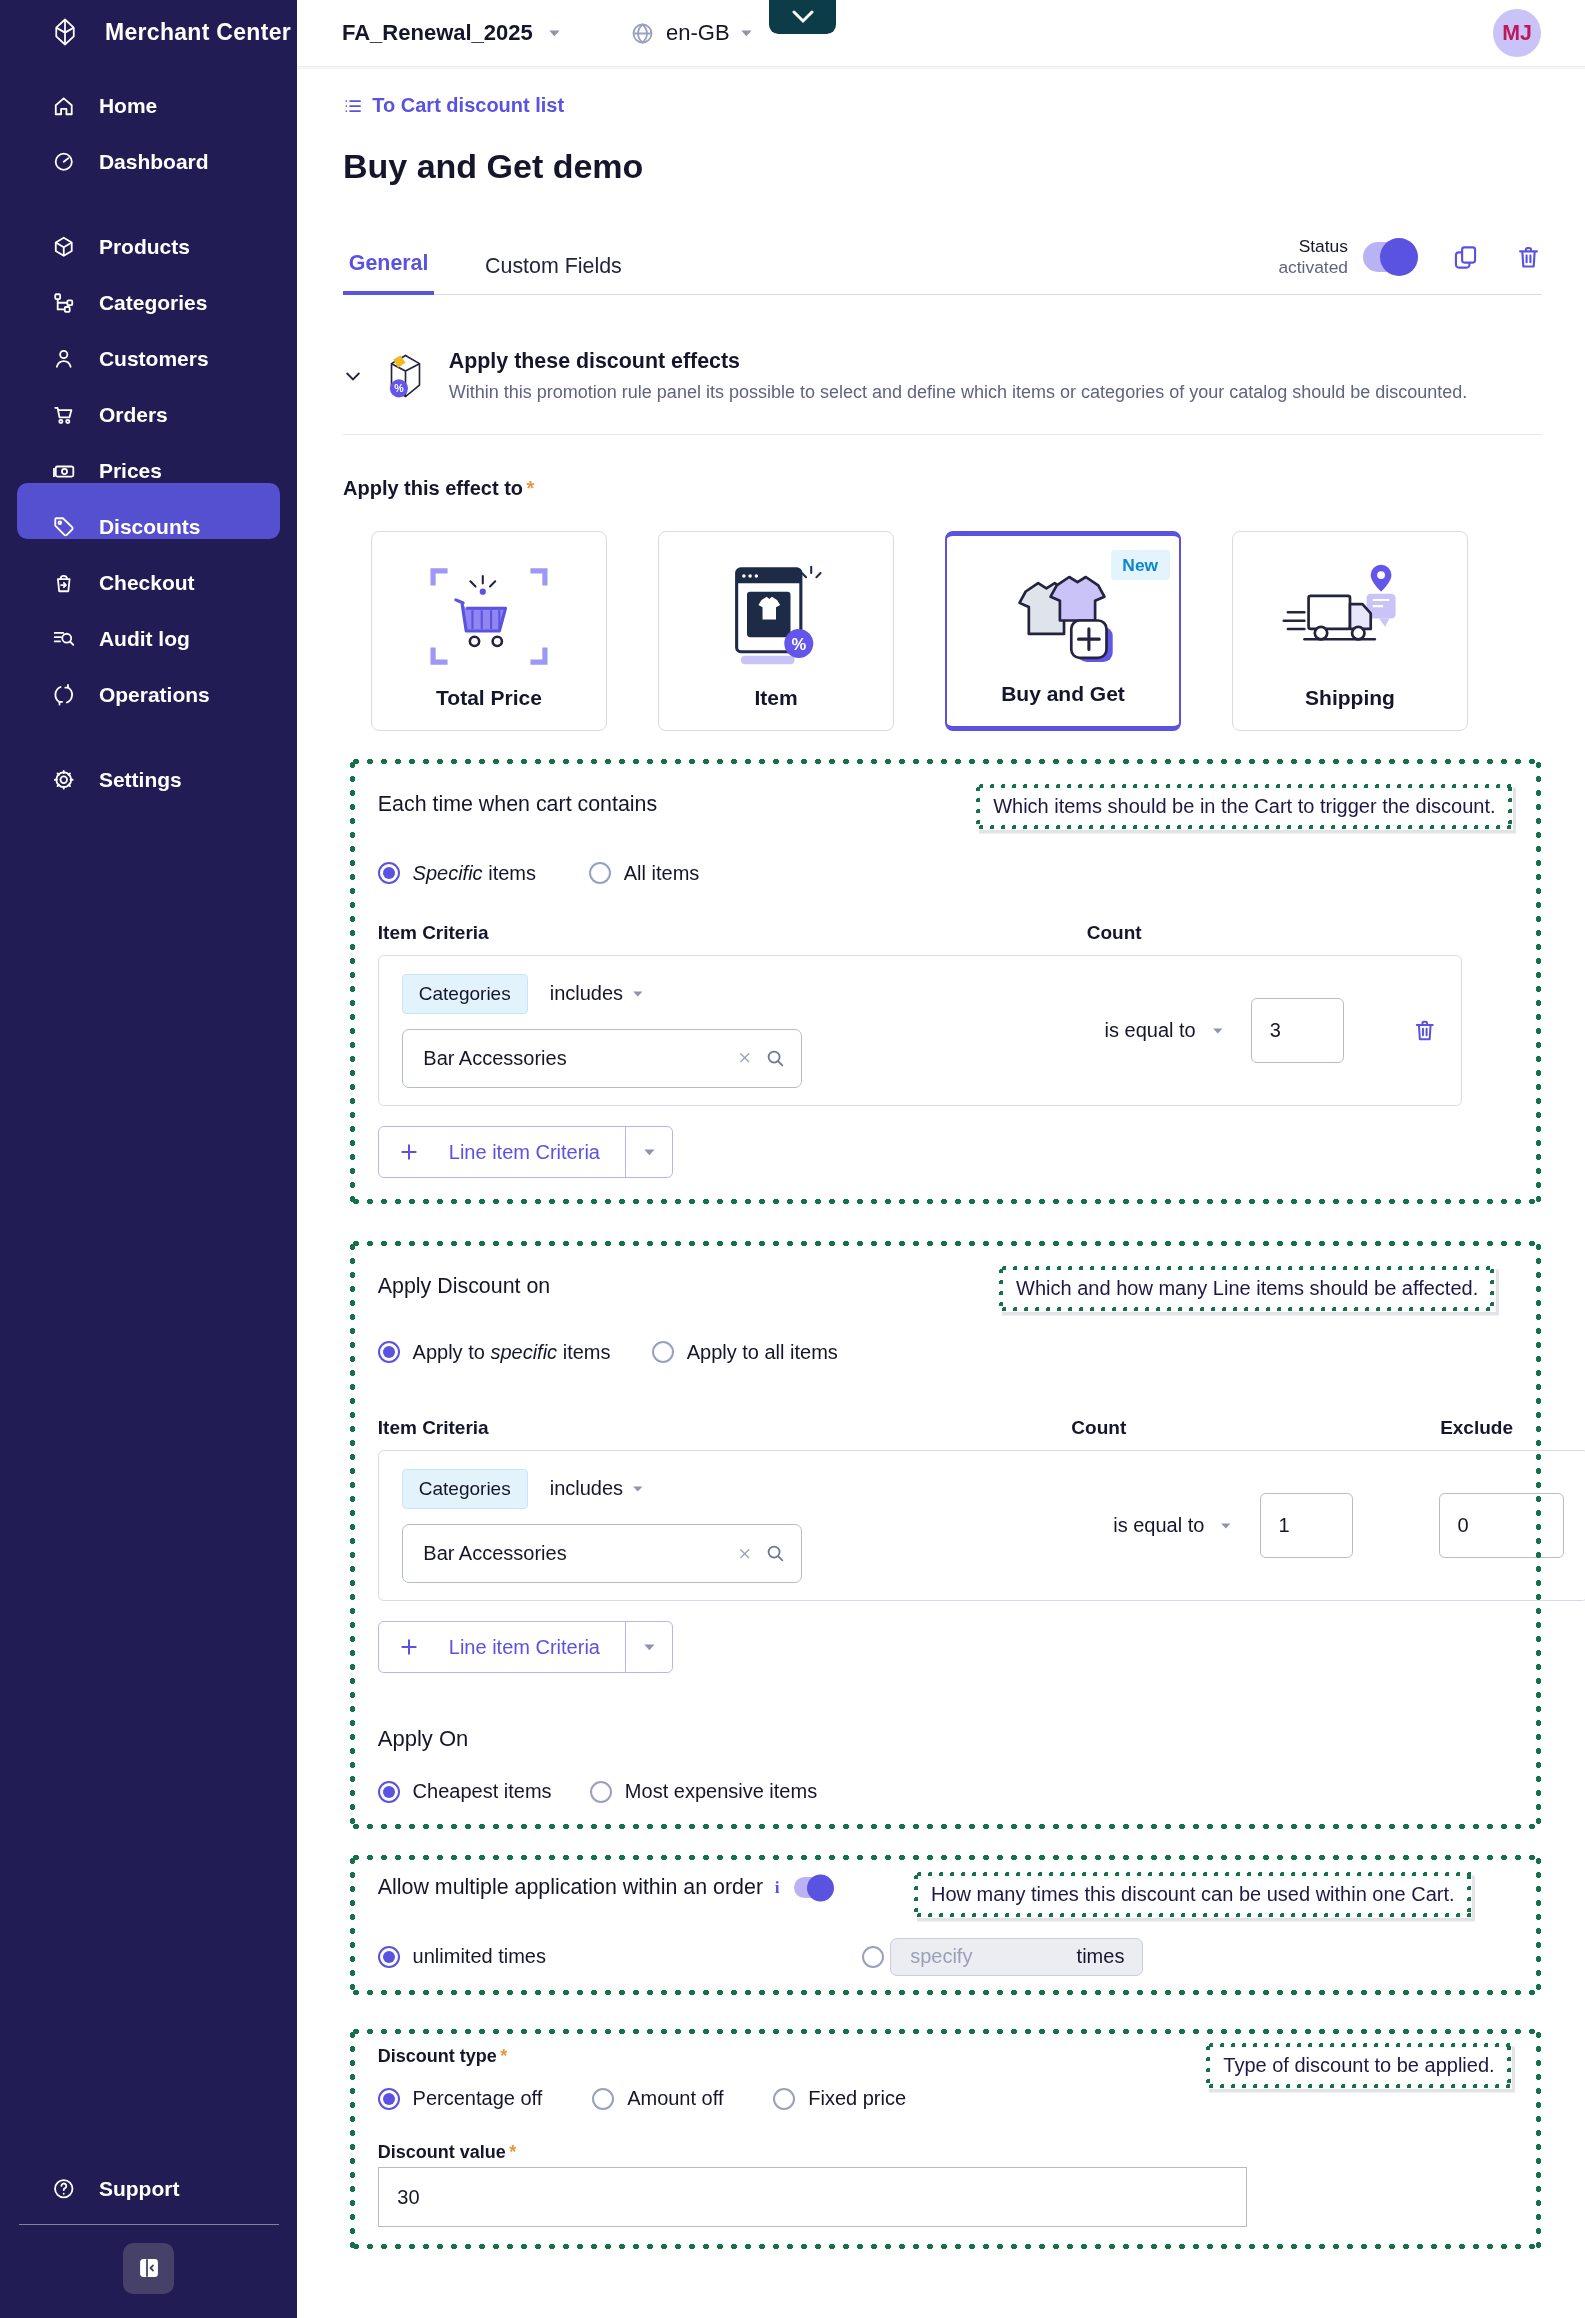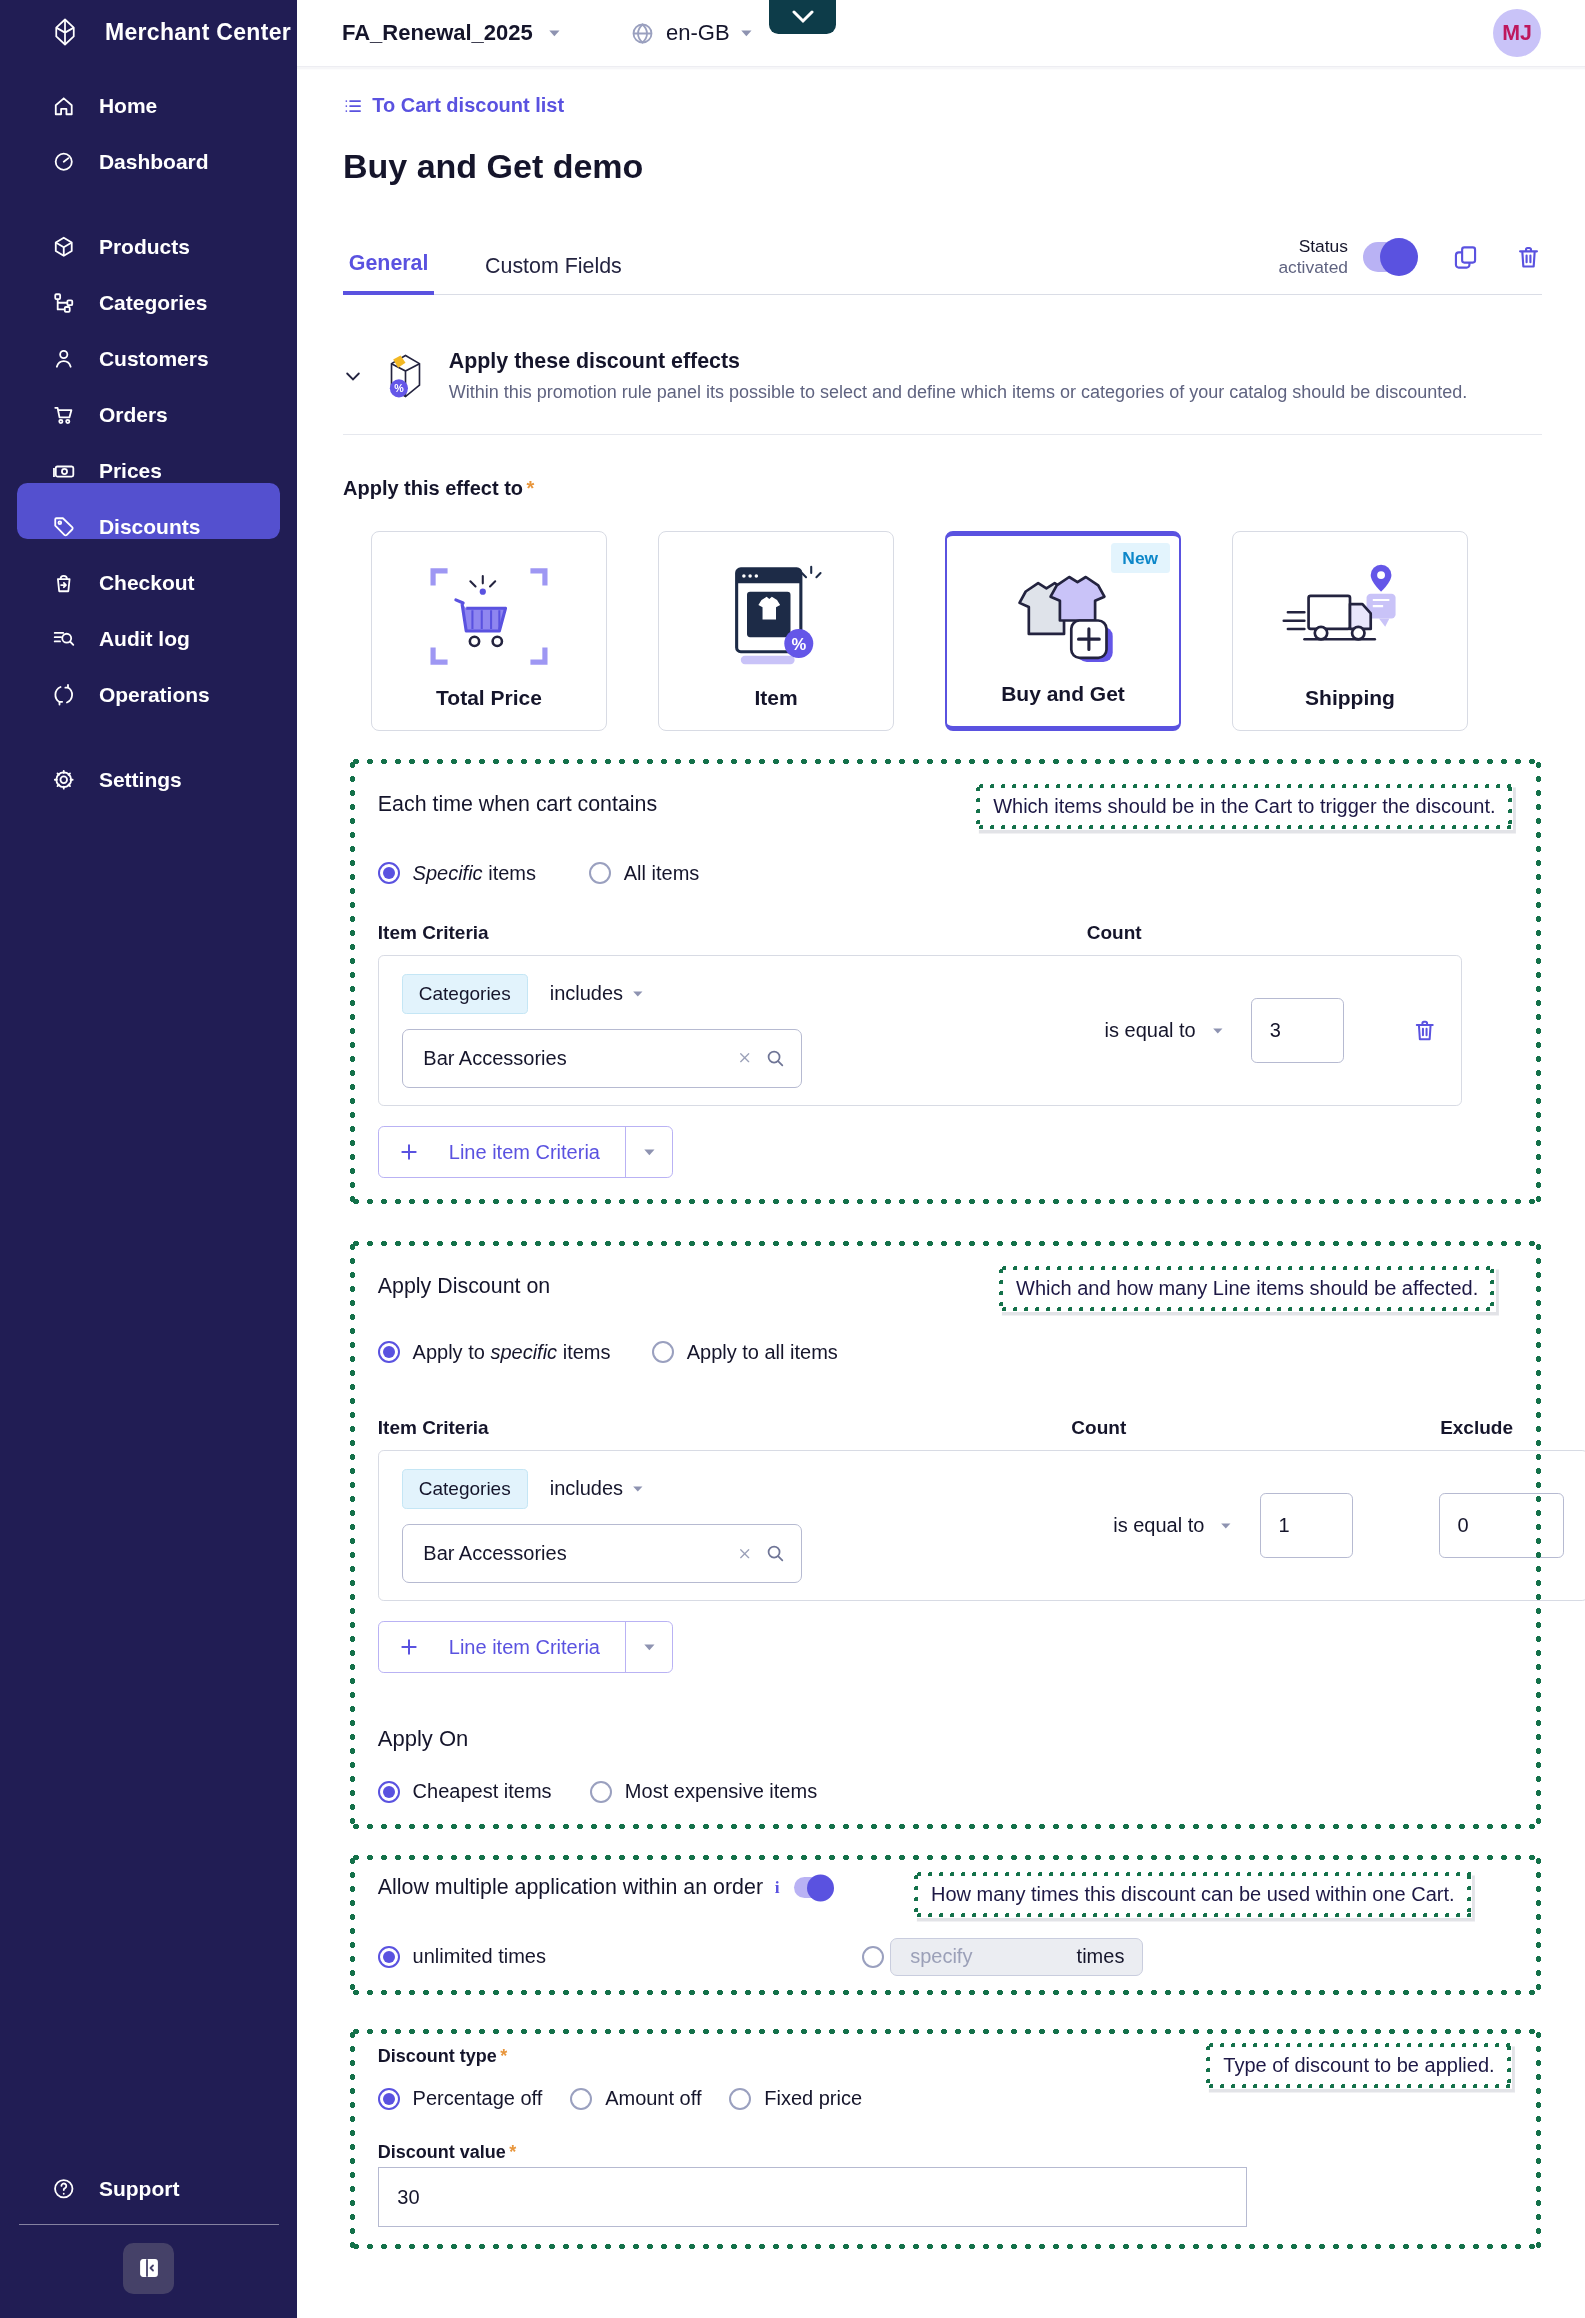--- a/index.html
+++ b/index.html
@@ -63,21 +63,21 @@
 
   .apply-label{margin-top:42px;font-size:20px;font-weight:600;color:var(--ink)}
   .req{color:#e8963c;margin-left:3.5px;font-weight:700}
 
   .cards{display:flex;gap:51px;margin-top:31px;margin-left:28px}
   .ecard{width:236px;height:200px;border:1.2px solid var(--border);border-radius:8px;background:#fff;position:relative;
          display:flex;flex-direction:column;align-items:center;justify-content:flex-end;padding-bottom:20px;cursor:pointer}
   .ecard .illus{position:absolute;top:22px;left:50%;transform:translateX(-50%)}
   .ecard.selected{border:2.3px solid var(--accent);border-top-width:5.2px;border-bottom-width:5.2px}
   .ecard .clabel{font-size:21px;font-weight:700;color:var(--ink)}
-  .badge-new{position:absolute;top:7px;right:9.3px;background:#e3f4fd;color:#0d87c9;font-size:17.4px;font-weight:600;
+  .badge-new{position:absolute;top:14px;right:9.3px;background:#e3f4fd;color:#0d87c9;font-size:17.4px;font-weight:600;
              padding:4.6px 11.6px;border-radius:3.5px}
 
   
   .dsec{position:relative;margin-left:5.8px;background:#fff;
     background-image:
       radial-gradient(circle 2.9px at 7px 3.5px, var(--dot) 98%, transparent),
       radial-gradient(circle 2.9px at 7px 3.5px, var(--dot) 98%, transparent),
       radial-gradient(circle 2.9px at 3.5px 7px, var(--dot) 98%, transparent);
     background-size:14px 7px,14px 7px,7px 14px;
     background-position:left top,left bottom,left top;
@@ -139,21 +139,21 @@
           font-size:17.4px;font-weight:700;font-family:"Liberation Serif",serif;margin:0 15px 0 11.6px}
   .switch.small{width:37px;height:21px}
   .switch.small .knob{width:27px;height:27px;right:-2.3px}
   .specify-group{display:flex;align-items:center;background:#ebedf2;border:1.2px solid #c9cdde;border-radius:7px;
                  height:38px;width:253px;padding:0 17.4px}
   .specify-group input{border:none;outline:none;background:transparent;font-size:20px;font-family:inherit;width:133px;color:var(--ink)}
   .specify-group input::placeholder{color:#9ba0b8}
   .specify-group .times{font-size:20px;color:var(--ink);margin-left:auto}
 
   .small-label{font-size:18px;font-weight:600;color:var(--ink)}
-  .sec-disc .opt-row{margin-top:20px;gap:28px}
+  .sec-disc .opt-row{margin-top:20px;gap:50px}
   .value-input{margin-top:4px;width:869px;height:60px;border:1.2px solid var(--inborder);border-radius:0;
                font-size:20px;color:var(--ink);padding:0 18.5px;font-family:inherit;outline:none;display:block}
   .mt55{margin-top:32px}
   .annot-abs{position:absolute;right:30px;top:15px}
   .caret{flex:none}
 </style>
 </head>
 <body>
 
 <aside class="sidebar">

